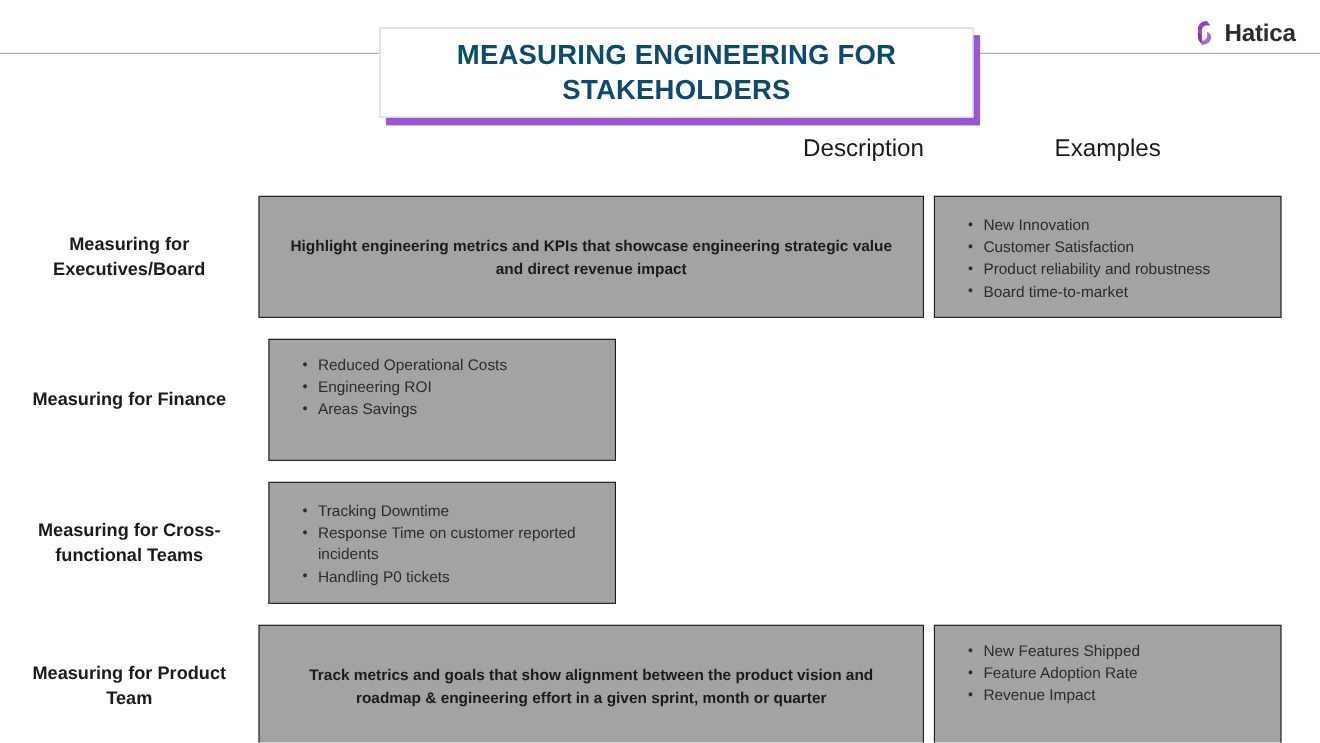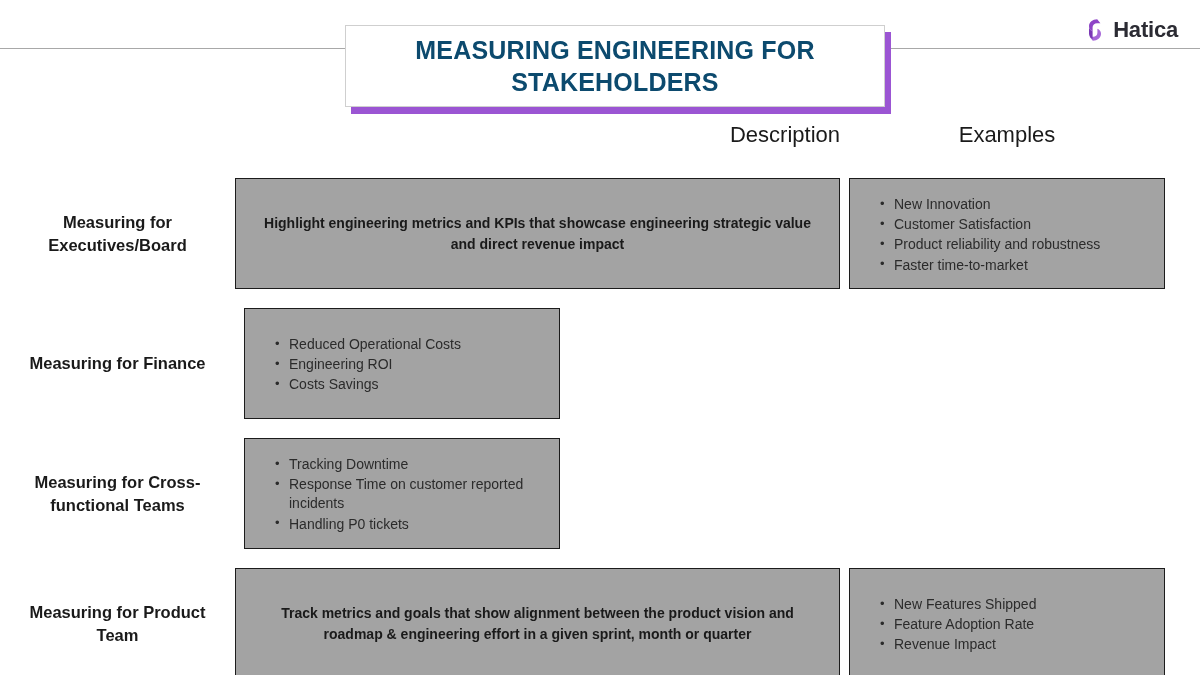--- a/index.html
+++ b/index.html
@@ -150,21 +150,21 @@
   }
 
   .cell-examples {
     width: 316px;
     height: 111px;
     margin-left: 9px;
     padding: 16px 14px 8px 30px;
     display: block;
     overflow: hidden;
   }
-  .cell-examples.centered { padding-top: 26px; }
+  .cell-examples.centered { padding-top: 13px; }
 
   .bullets { list-style: none; }
   .bullets li {
     position: relative;
     font-size: 14px;
     font-weight: 400;
     line-height: 1.37;
     color: #2b2b2b;
     padding-left: 14px;
     margin-bottom: 1px;
@@ -214,32 +214,32 @@
     <div class="row">
       <div class="row-label">Measuring for Executives/Board</div>
       <div class="cell cell-desc">
         <div class="desc-text">Highlight engineering metrics and KPIs that showcase engineering strategic value and direct revenue impact</div>
       </div>
       <div class="cell cell-examples">
         <ul class="bullets">
           <li>New Innovation</li>
           <li>Customer Satisfaction</li>
           <li>Product reliability and robustness</li>
-          <li>Faster time-to-market</li>
+          <li>Board time-to-market</li>
         </ul>
       </div>
     </div>
 
     <div class="row">
       <div class="row-label">Measuring for Finance</div>
       <div class="cell cell-examples centered">
         <ul class="bullets">
           <li>Reduced Operational Costs</li>
           <li>Engineering ROI</li>
-          <li>Costs Savings</li>
+          <li>Areas Savings</li>
         </ul>
       </div>
     </div>
 
     <div class="row">
       <div class="row-label">Measuring for Cross-functional Teams</div>
       <div class="cell cell-examples">
         <ul class="bullets">
           <li>Tracking Downtime</li>
           <li>Response Time on customer reported incidents</li>

